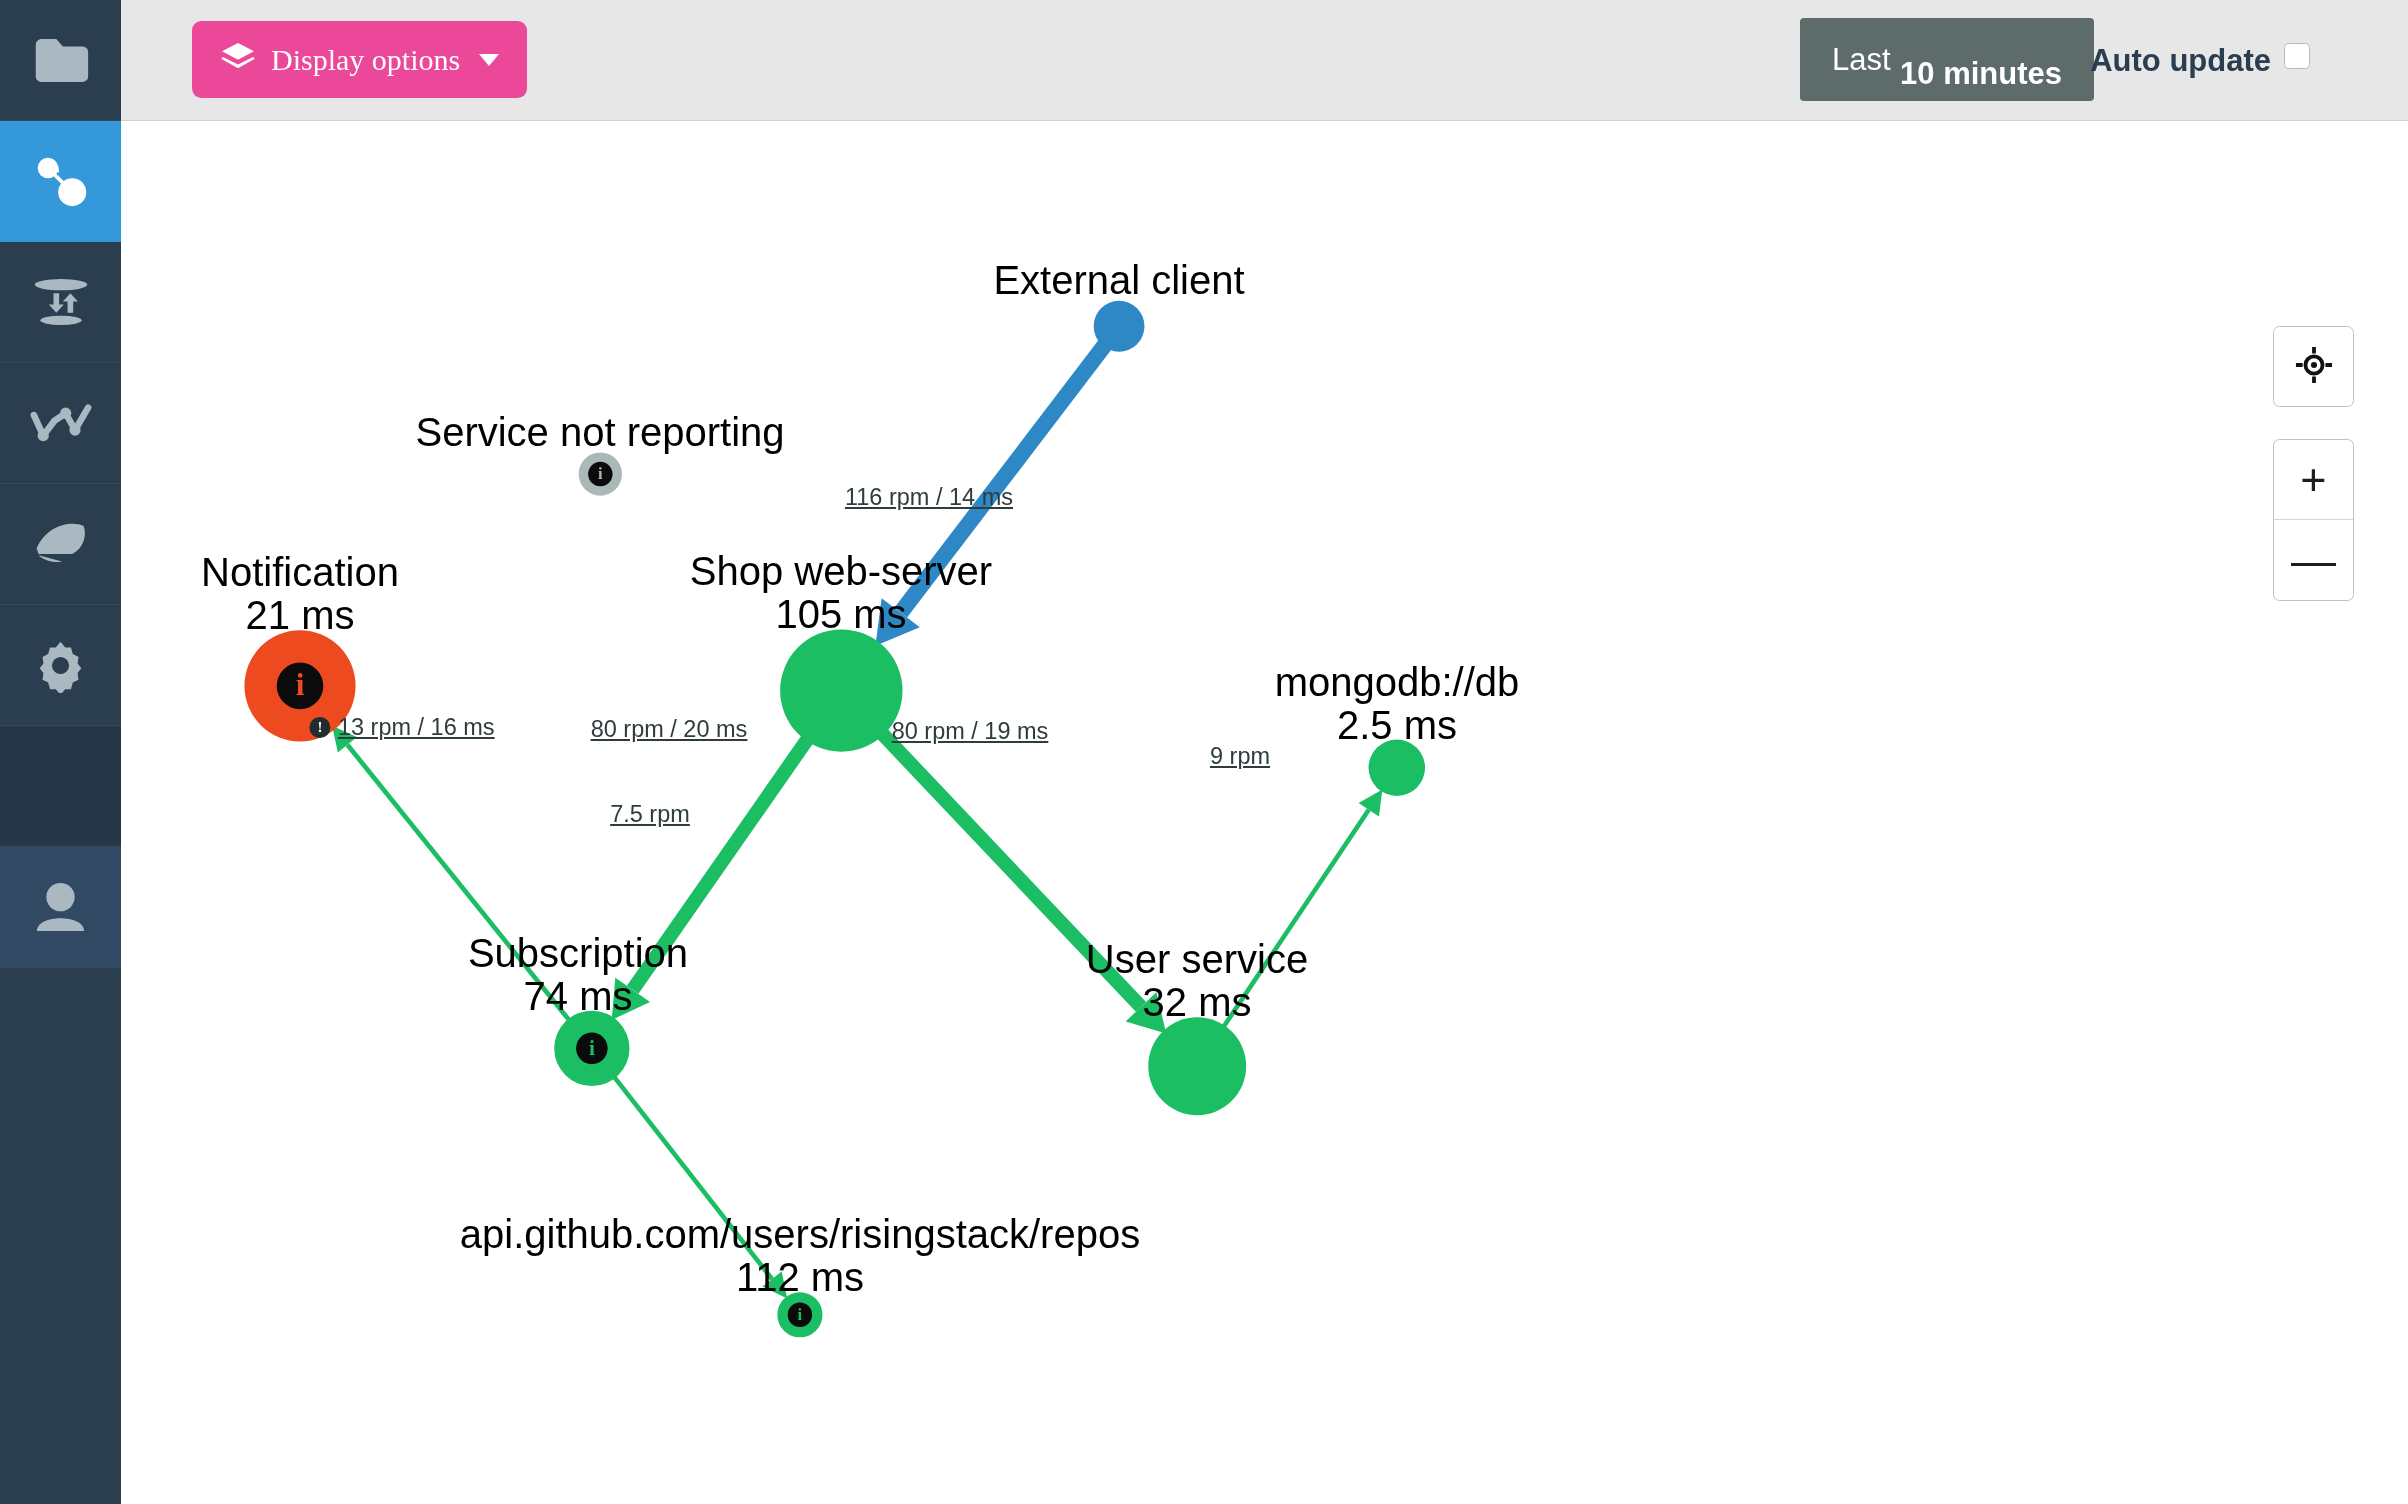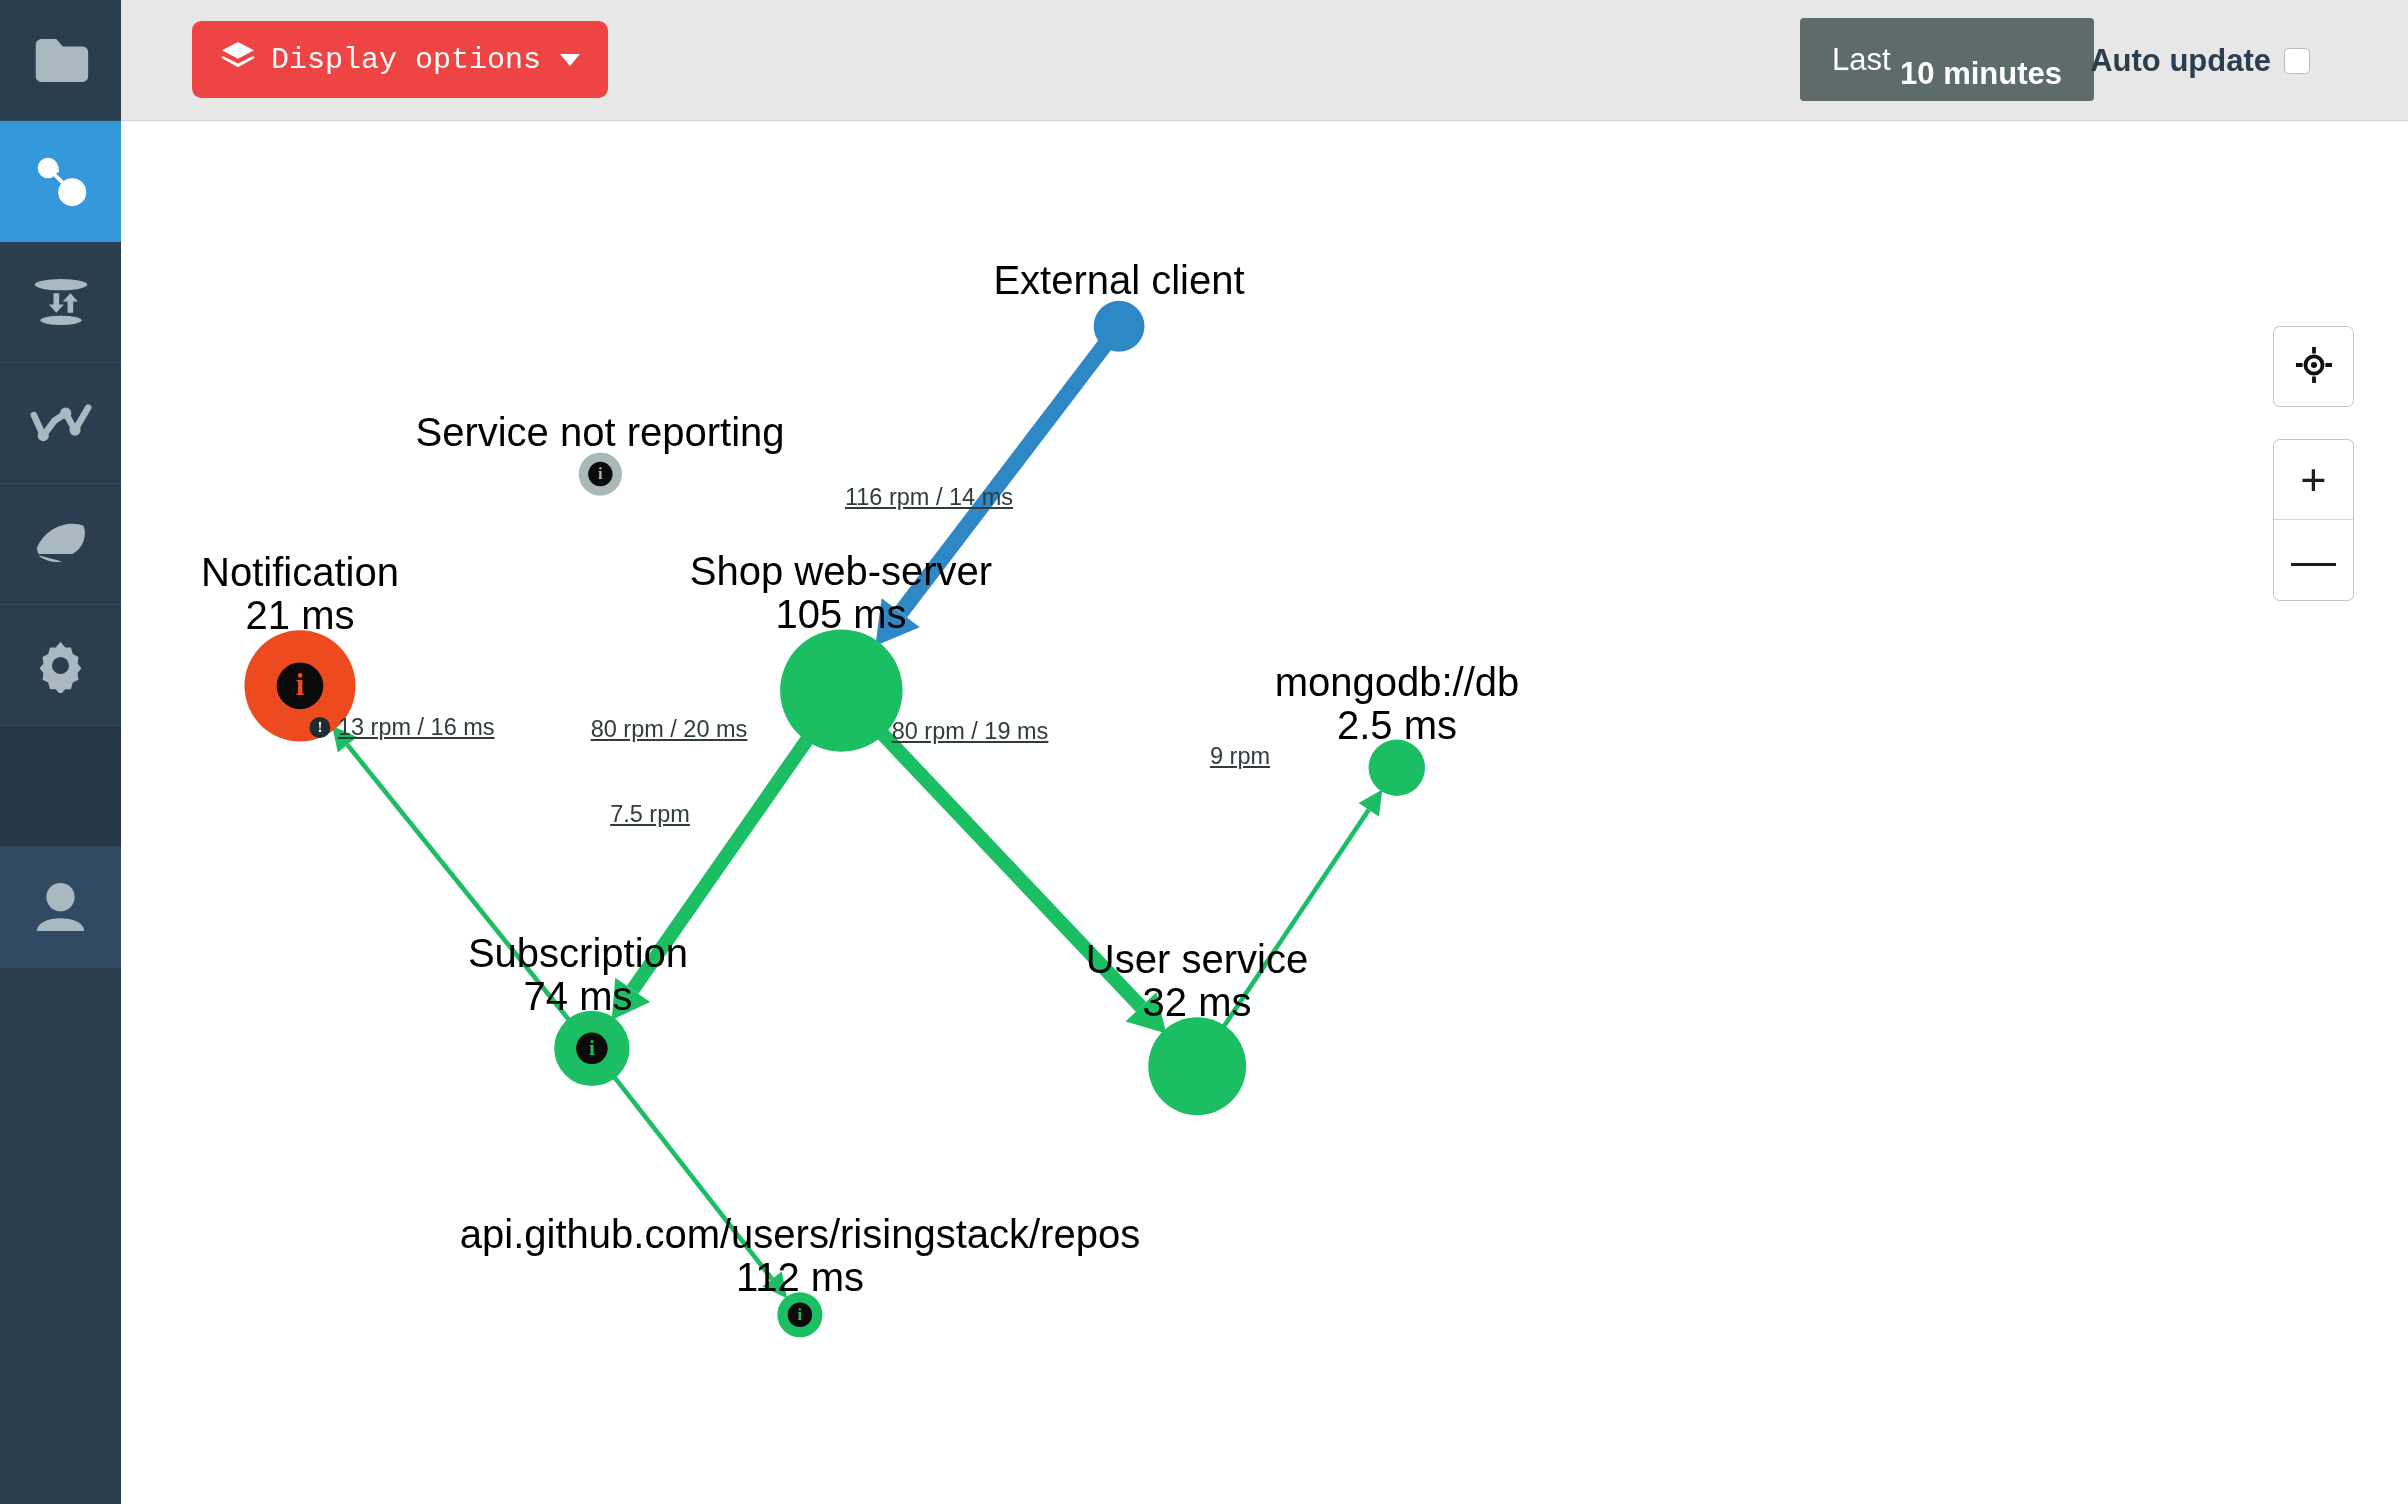--- a/index.html
+++ b/index.html
@@ -34,23 +34,23 @@
   
   .header {
     position: absolute; left: 121px; top: 0;
     width: 2288px; height: 121px;
     background: #e7e7e7;
     border-bottom: 0.9px solid #d3d3d3;
   }
   .btn-display {
     position: absolute; left: 71px; top: 21px;
     height: 77px; padding: 0 28px;
-    background: #ef4444; color: #ffffff;
+    background: #ec4899; color: #ffffff;
     border: none; border-radius: 9.4px;
-    font-size: 30px; font-family: Liberation Mono, monospace;
+    font-size: 30px; font-family: Liberation Serif, serif;
     display: flex; align-items: center; gap: 15px;
     cursor: pointer;
   }
   .caret {
     width: 0; height: 0; margin-left: 3.8px;
     border-left: 10.4px solid transparent;
     border-right: 10.4px solid transparent;
     border-top: 12.2px solid #ffffff;
   }
   .btn-range {
@@ -58,21 +58,21 @@
     height: 83px; padding: 0 32px;
     background: #5d6b6b; color: #ffffff;
     border: none; border-radius: 4px;
     font-size: 31px; font-family: "Liberation Sans", sans-serif;
     display: flex; align-items: center; cursor: pointer;
     white-space: nowrap;
   }
   .btn-range .strong { font-weight: bold; margin-left: 9.4px; margin-top: 28px; }
   .autoupdate {
     position: absolute; right: 99px; top: 43px;
-    display: flex; align-items: center; gap: 13px;
+    display: flex; gap: 13px;
     font-size: 31px; color: #2b3e50; font-weight: bold;
   }
   .chk {
     width: 26px; height: 26px;
     border: 1.9px solid #b9b9b9; border-radius: 4.7px;
     background: #ffffff; cursor: pointer;
   }
 
   
   .canvas {

